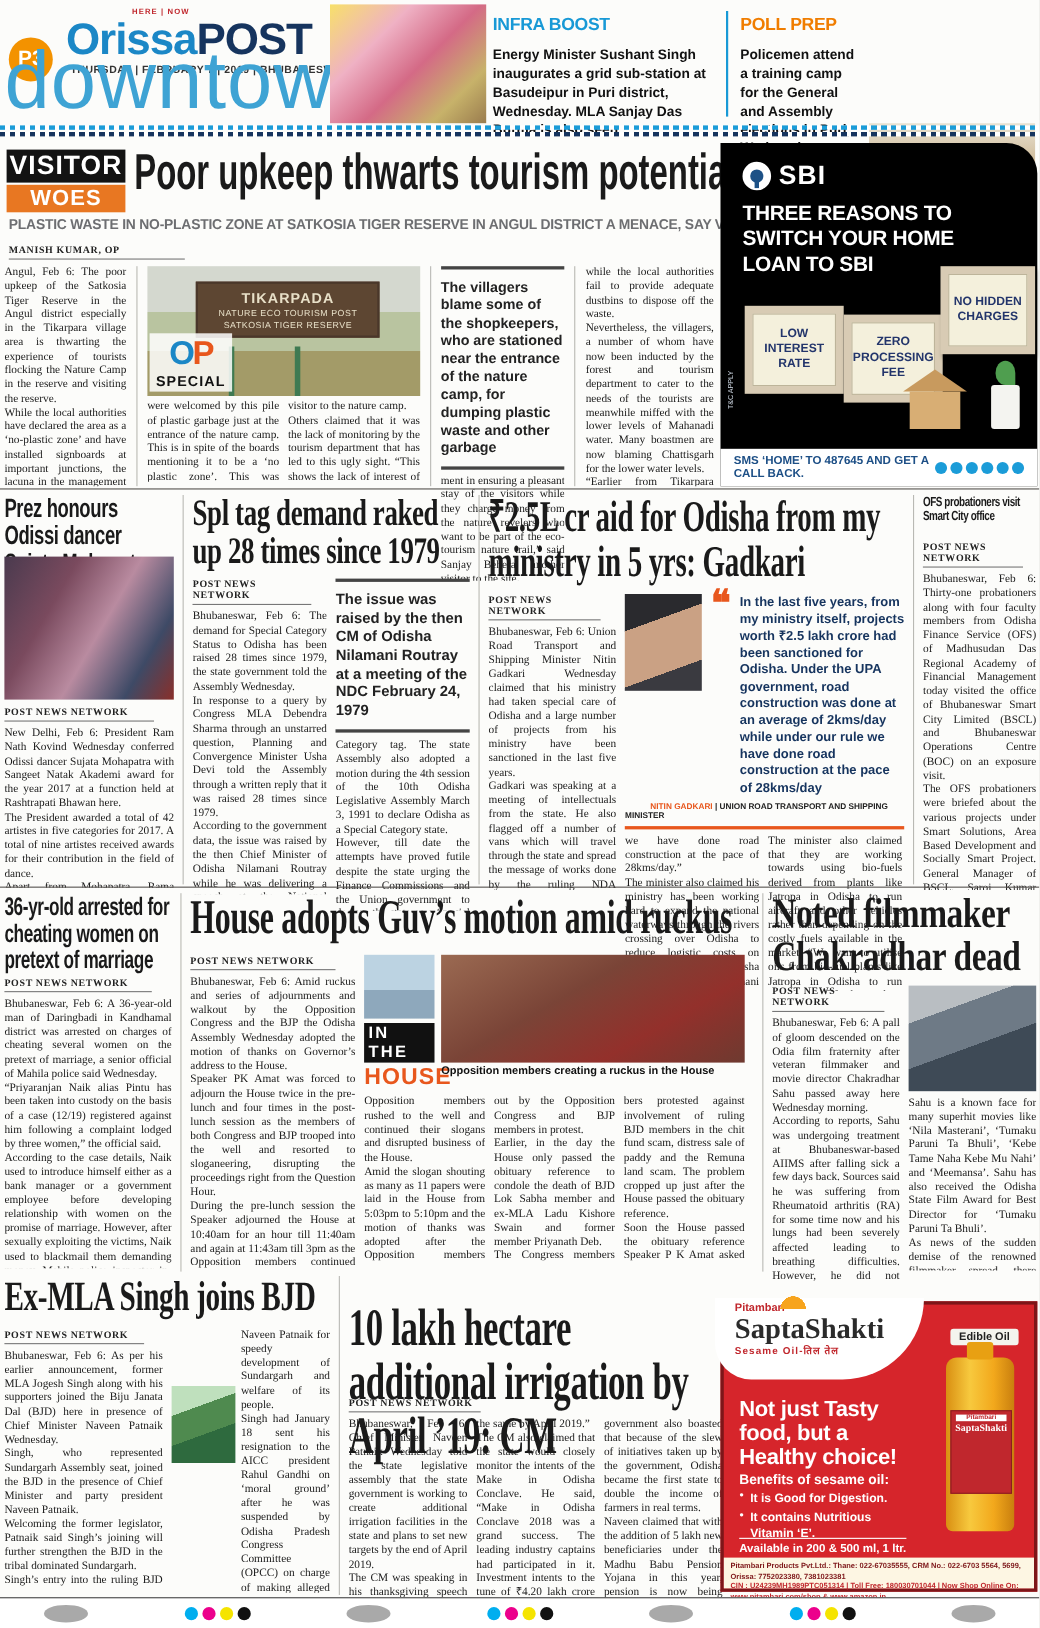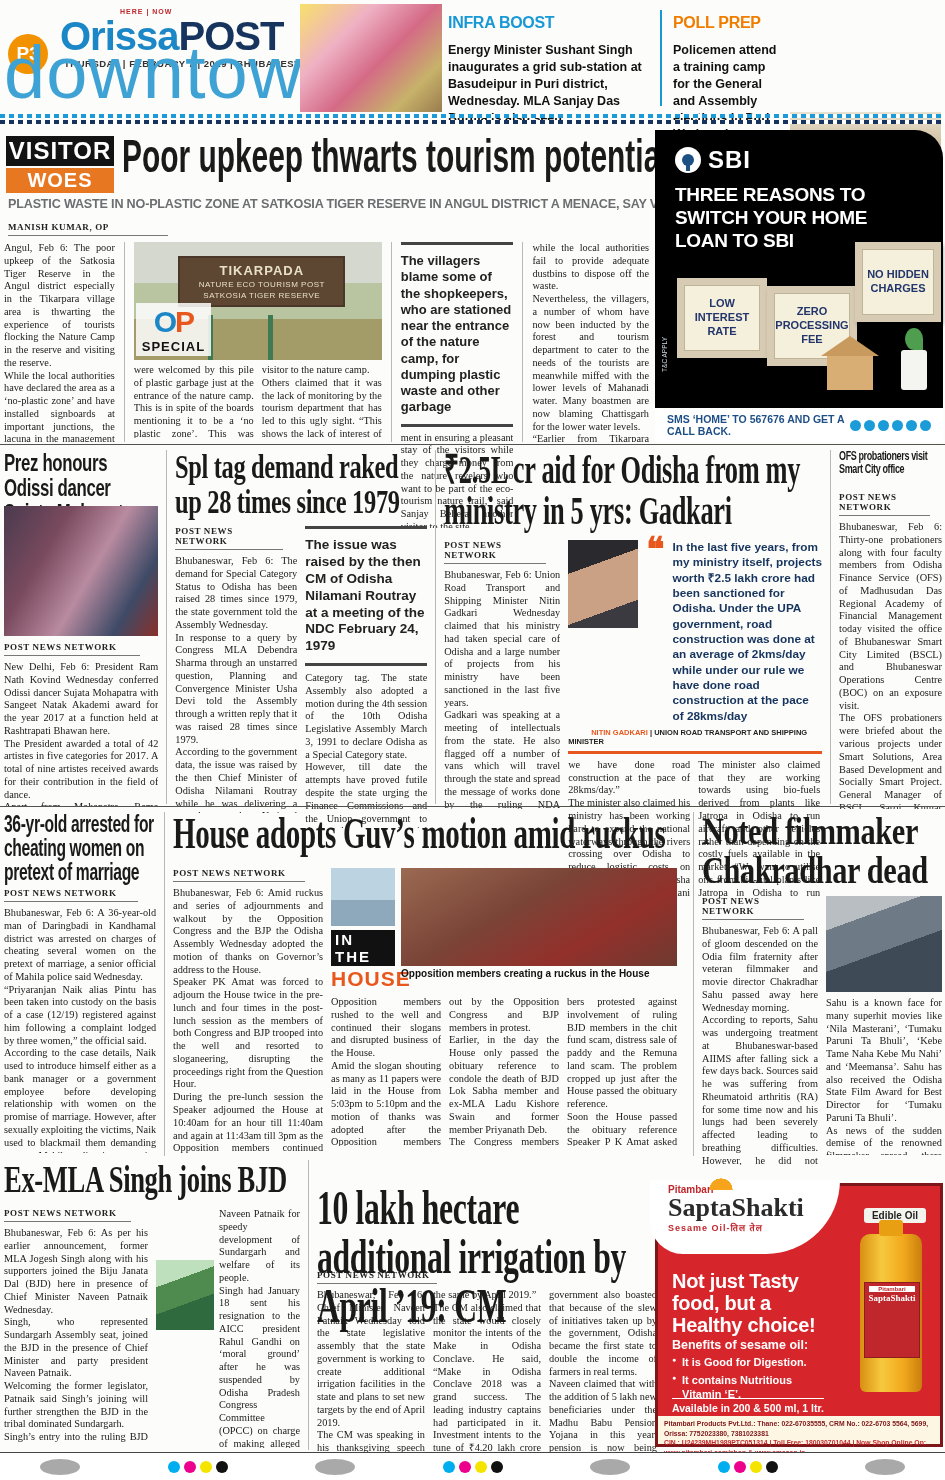--- a/index.html
+++ b/index.html
@@ -224,21 +224,21 @@
     <div class="frame" style="left:112px;top:128px;width:76px;margin-top:28px;">
       <div class="inner" style="height:52px;">ZERO PROCESSING FEE</div>
     </div>
     <div class="frame" style="left:200px;top:112px;width:72px;">
       <div class="inner" style="height:52px;">NO HIDDEN CHARGES</div>
     </div>
     <div class="housefig"></div>
     <div class="plant"></div>
     <div class="tc">T&amp;C APPLY</div>
     <div class="sbifoot">
-      <span class="smstxt">SMS ‘HOME’ TO 567676 AND GET A CALL BACK.</span>
+      <span class="smstxt">SMS ‘HOME’ TO 487645 AND GET A CALL BACK.</span>
       <span class="socials">
           <span></span>
           <span></span>
           <span></span>
           <span></span>
           <span></span>
           <span></span>
         </span>
     </div>
   </div>

